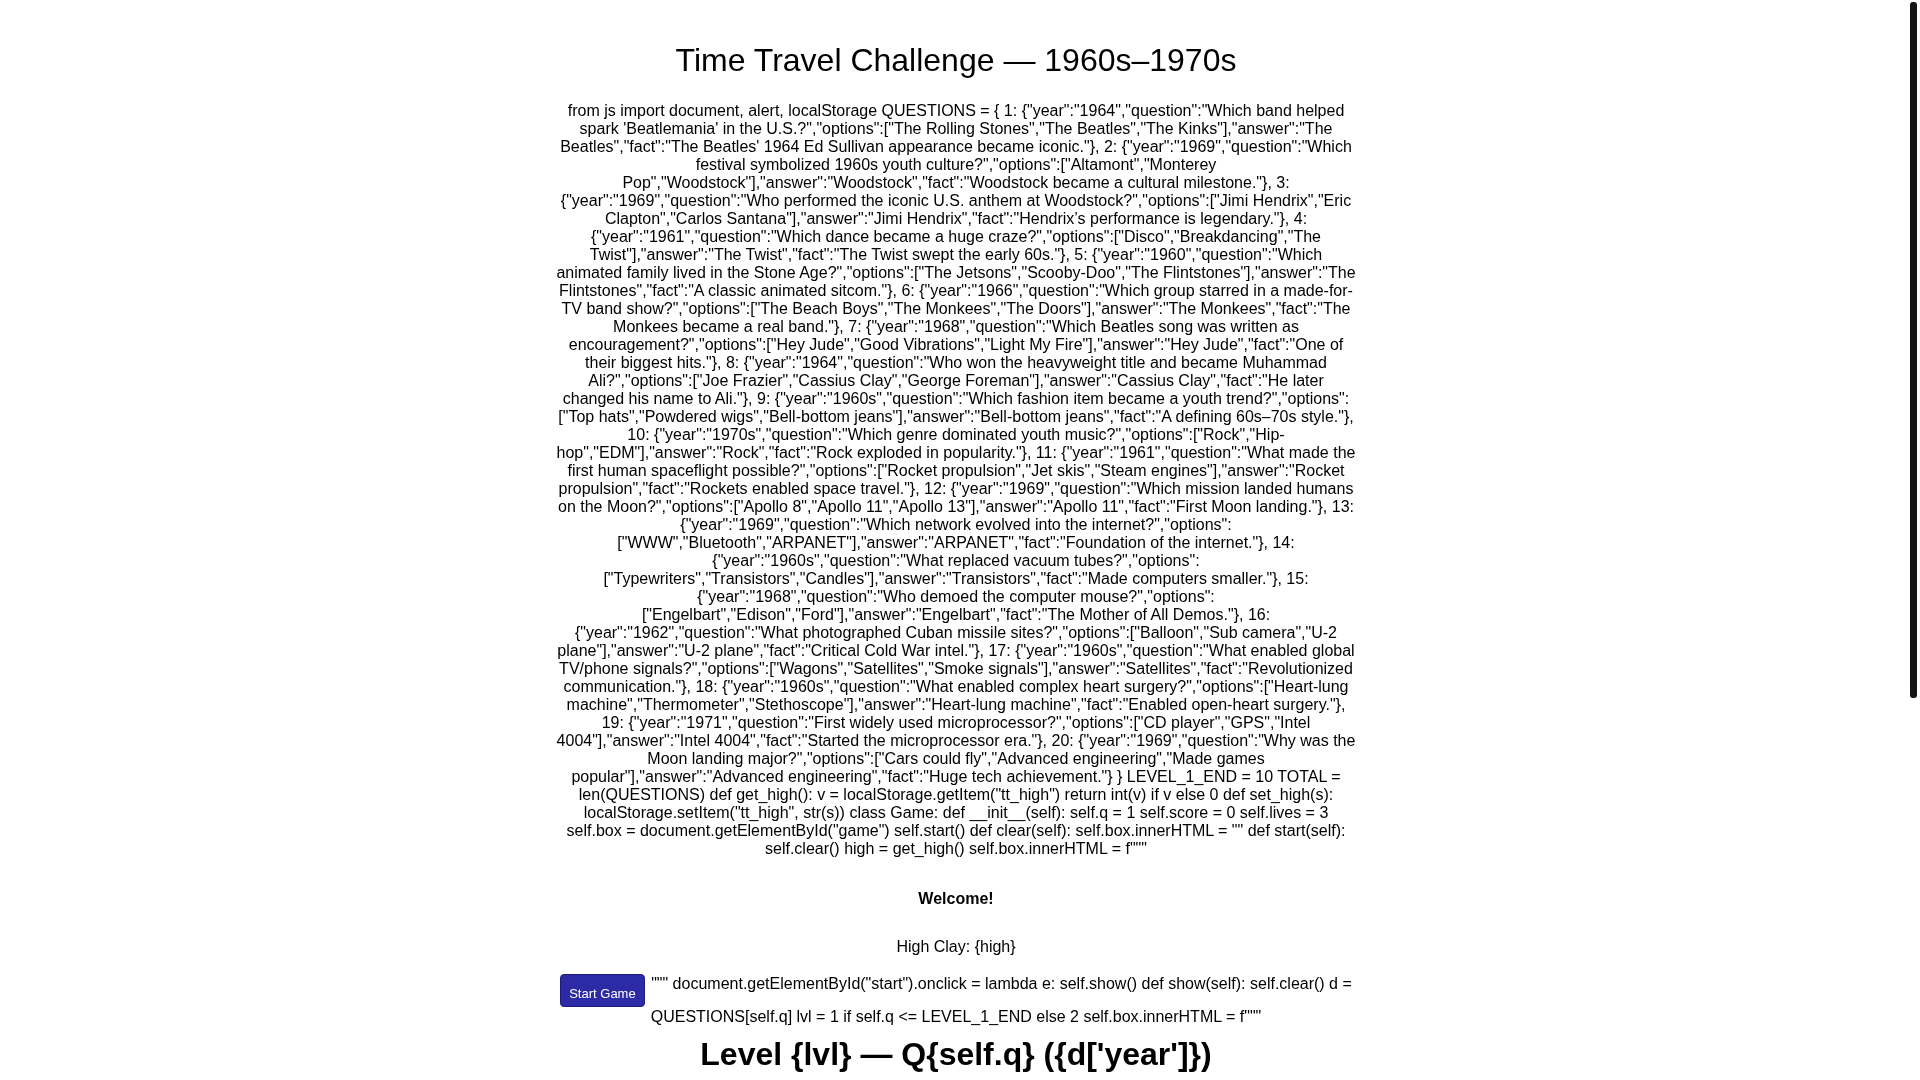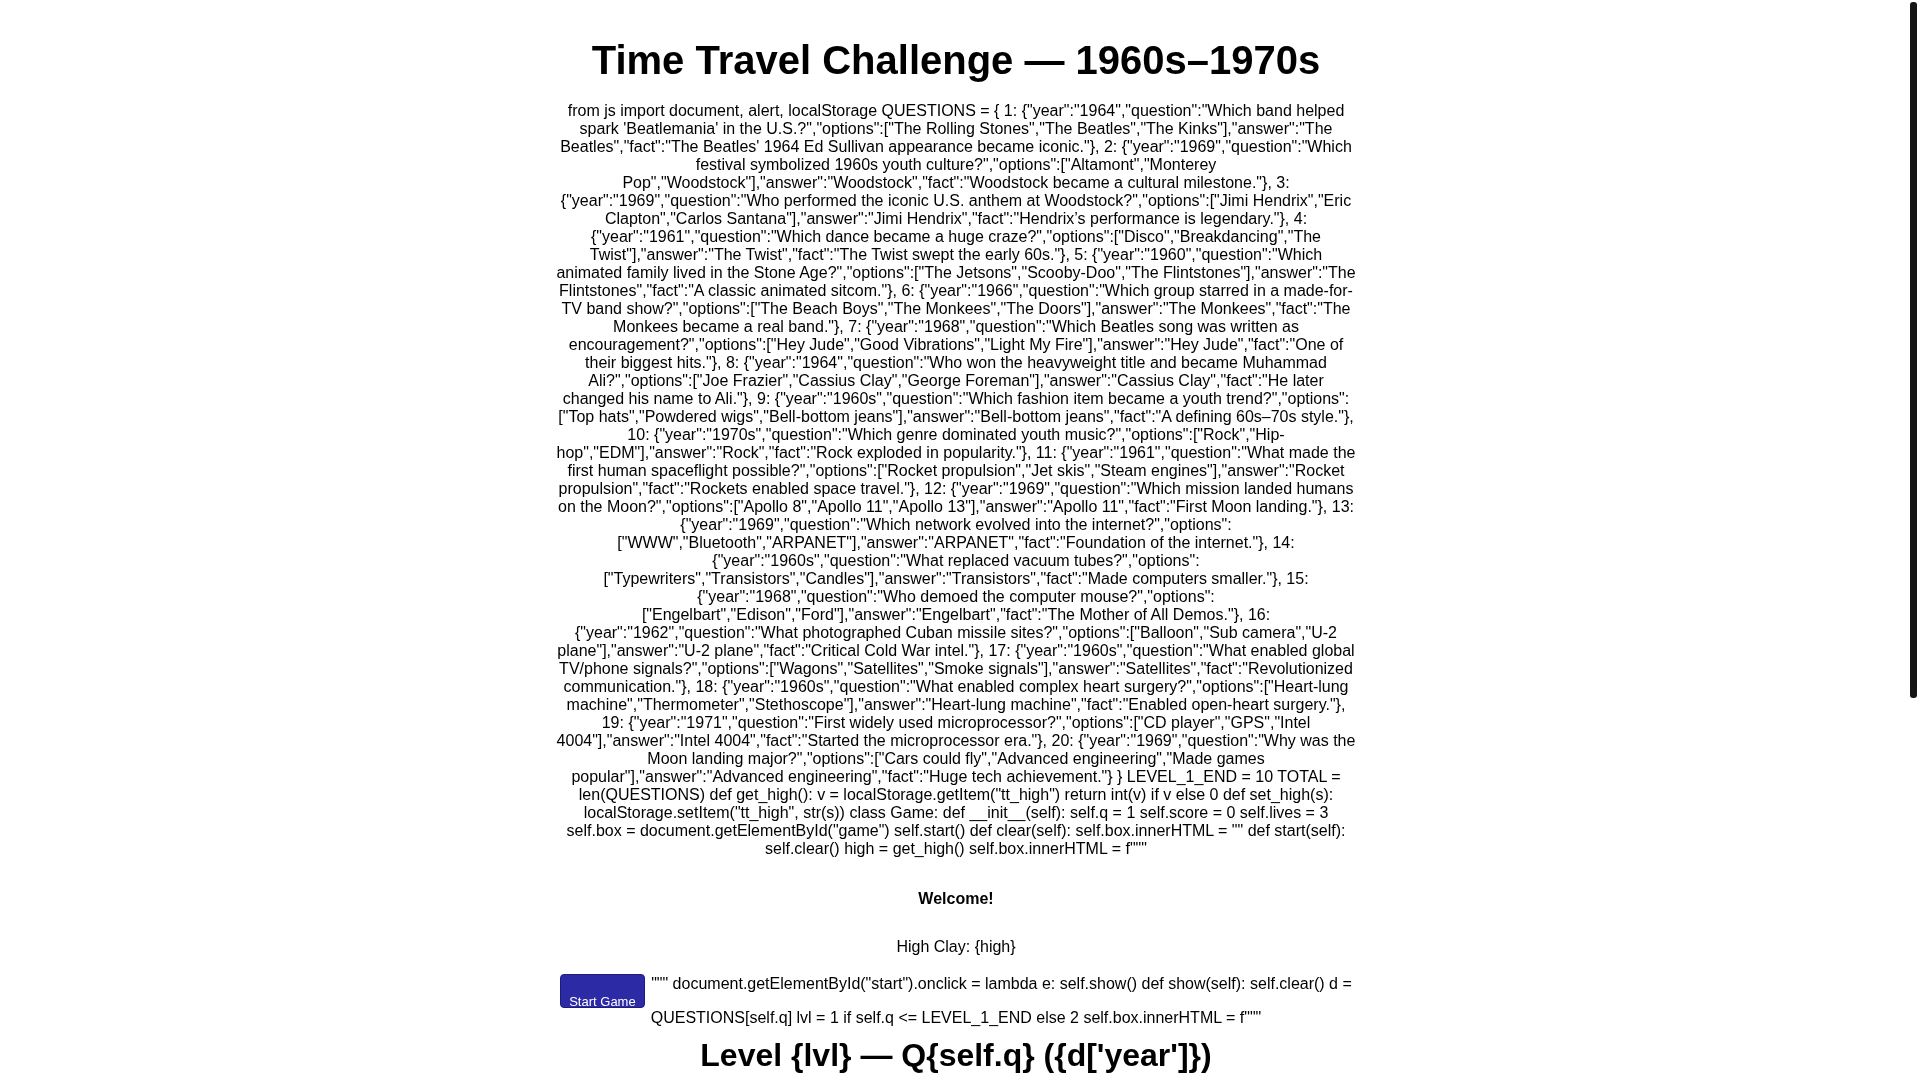--- a/index.html
+++ b/index.html
@@ -18,22 +18,22 @@
   .page {
     width: 800px;
     margin: 0 auto;
     padding-left: 0;
     position: relative;
     left: -4px;
     text-align: center;
   }
   h1 {
     font-family: "Liberation Sans", sans-serif;
-    font-size: 40px;
-    font-weight: bold;
+    font-size: 32px;
+    font-weight: normal;
     margin: 38px 0 0 0;
     line-height: 44px;
   }
   .code-text {
     font-size: 16px;
     line-height: 18px;
     margin: 20px 0 0 0;
     word-wrap: break-word;
   }
   h2 {
@@ -54,21 +54,21 @@
     margin: 18px 0 0 0;
   }
   .start-btn {
     display: inline-block;
     background: #2d2aa5;
     color: #ffffff;
     font-family: "Liberation Sans", sans-serif;
     font-size: 13px;
     line-height: 22px;
     height: 33px;
-    padding: 16px 8px;
+    padding: 8px 8px;
     border: 1px solid #1e1c7e;
     border-radius: 4px;
     vertical-align: top;
     cursor: pointer;
     margin-right: 2px;
   }
   h2.level {
     margin-top: 12px;
     font-size: 32px;
   }

